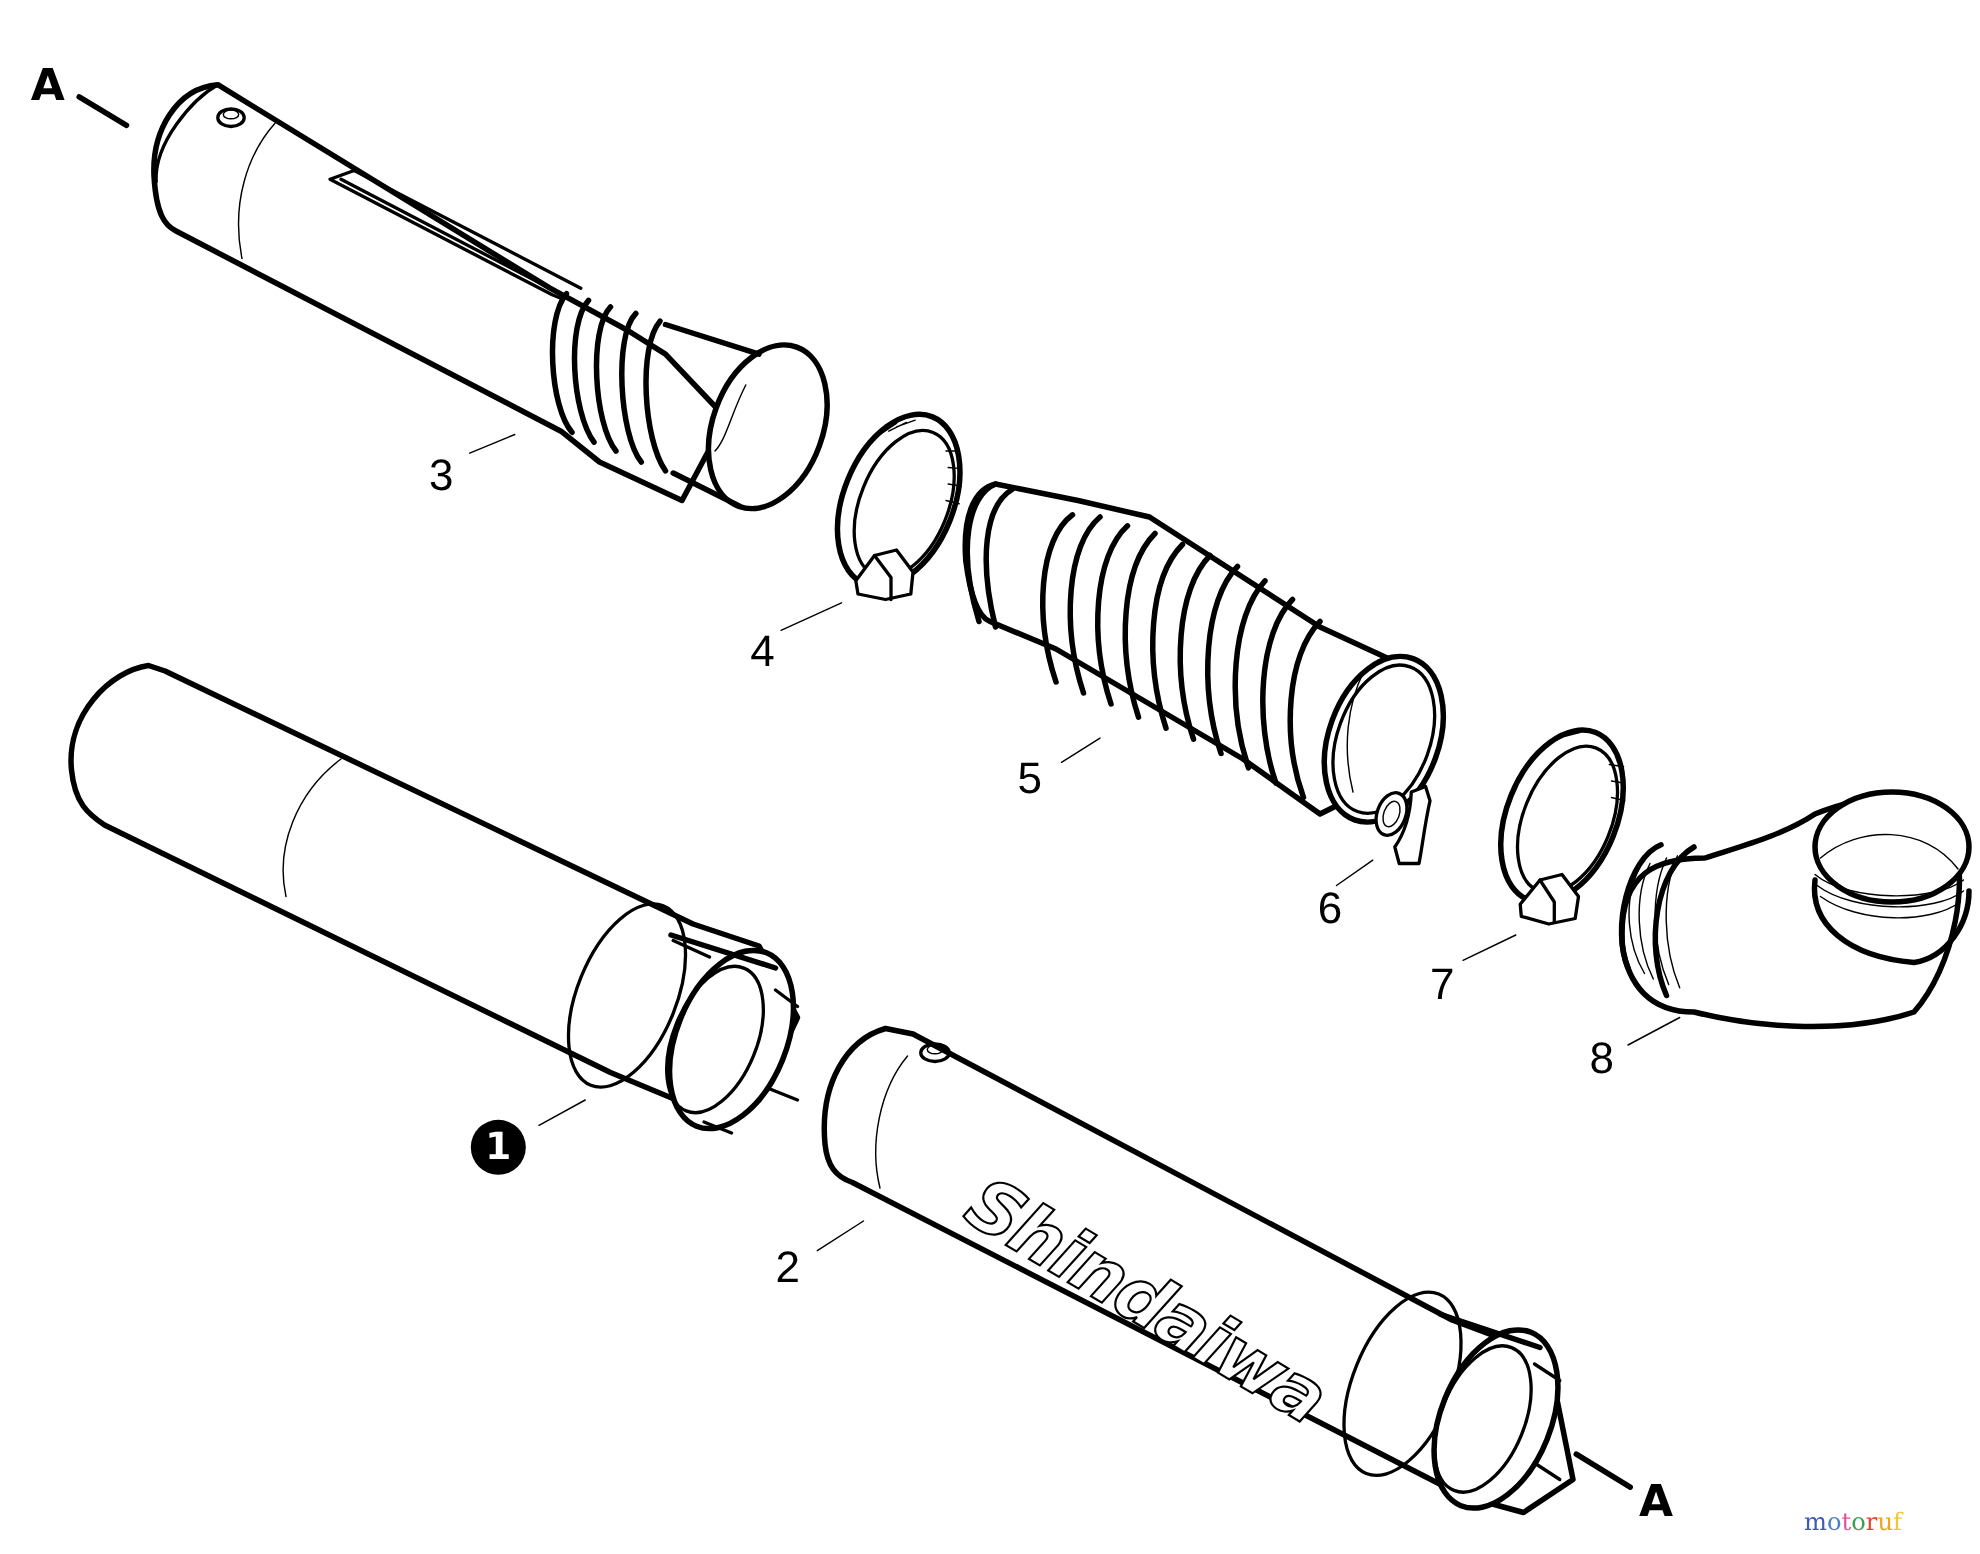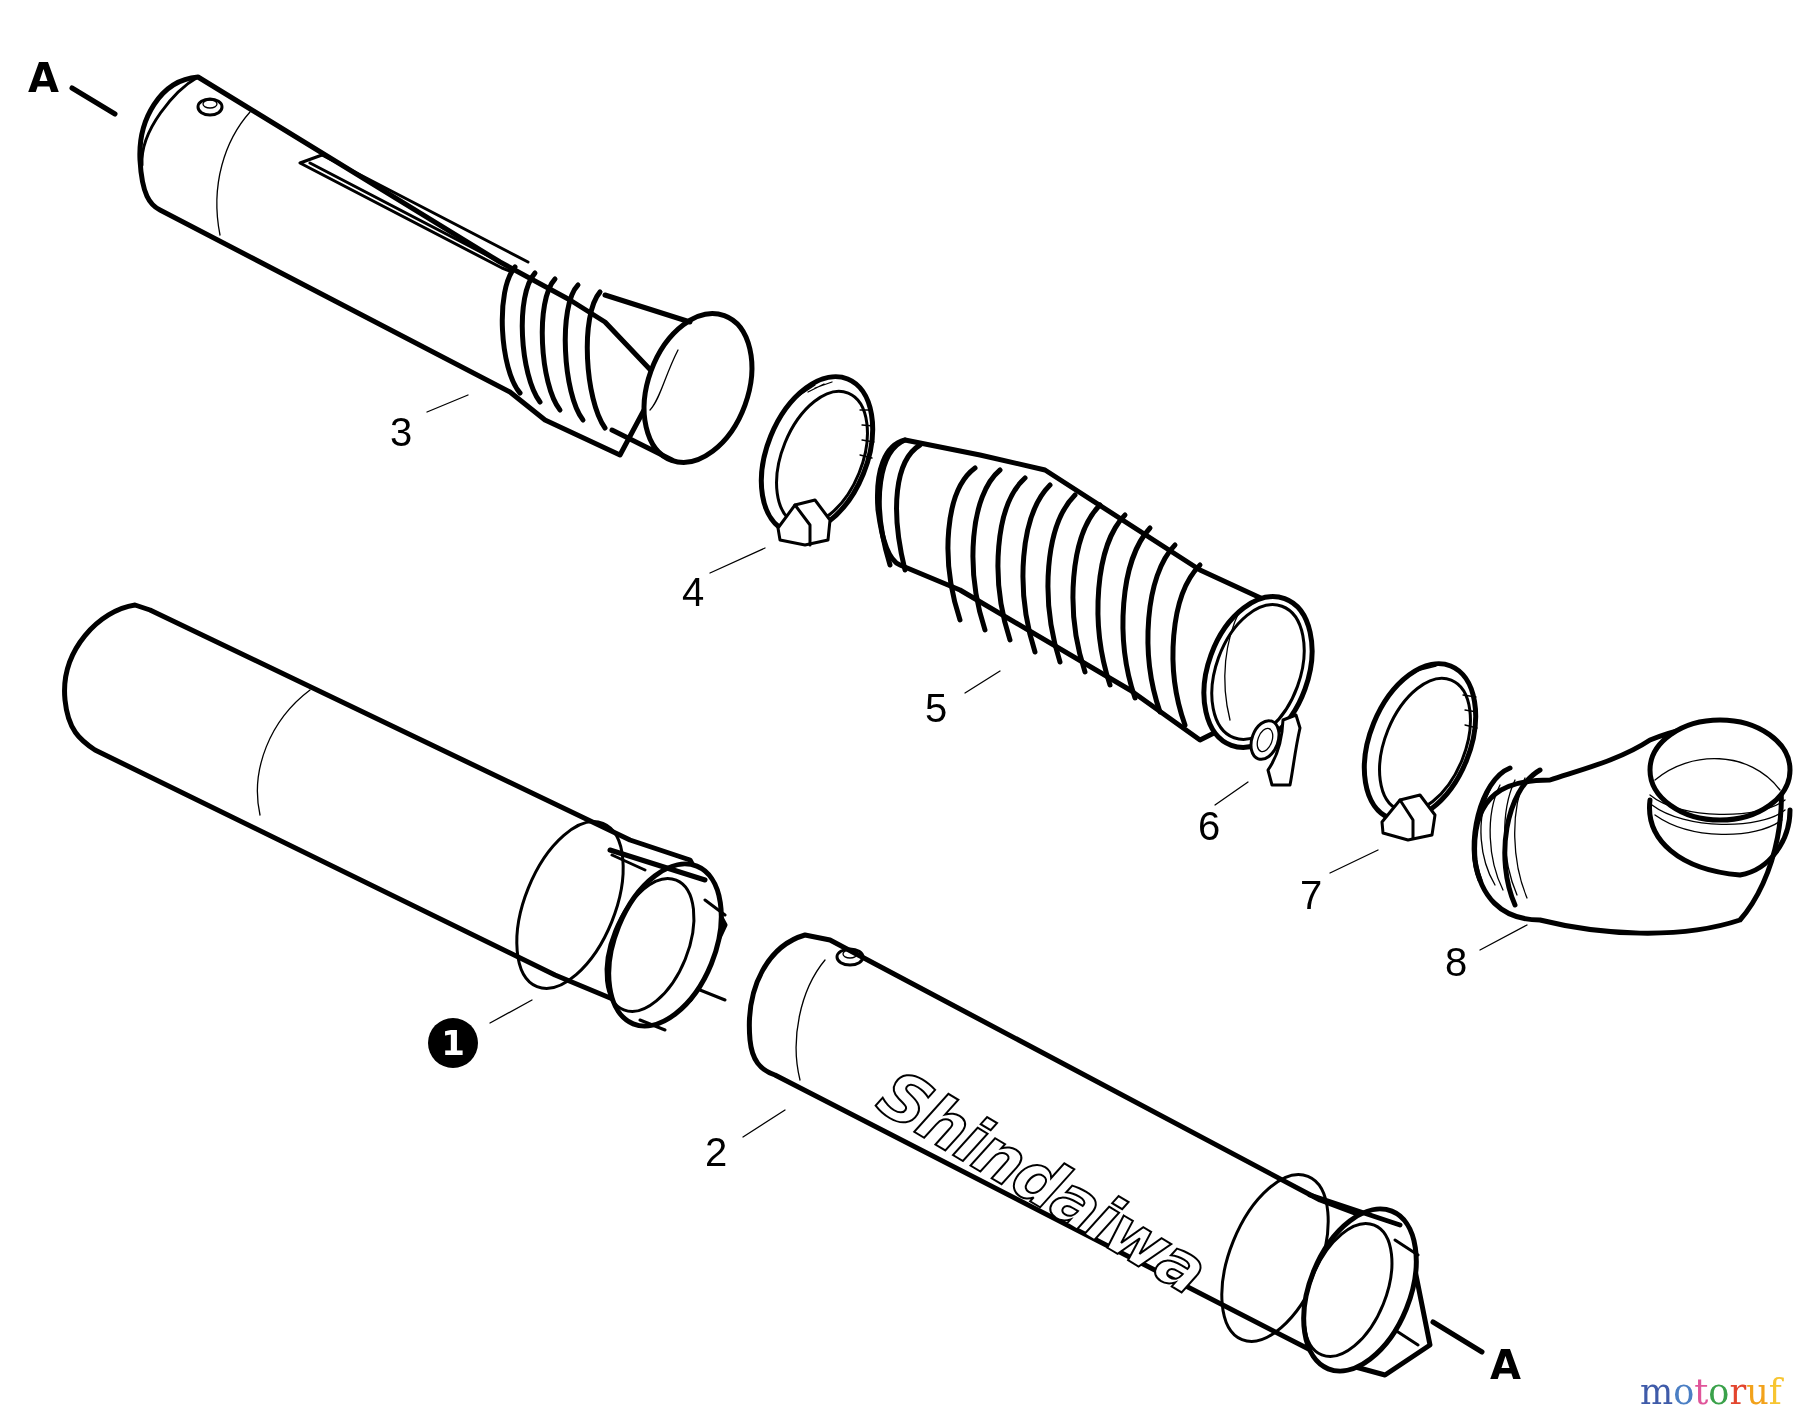--- a/index.html
+++ b/index.html
@@ -5,21 +5,21 @@
   html, body { margin:0; padding:0; background:#ffffff; }
   body { width:1800px; height:1413px; position:relative; overflow:hidden; font-family:"Liberation Sans", sans-serif; }
   svg.diagram { position:absolute; left:0; top:0; width:1800px; height:1413px; }
   .k { fill:none; stroke:#000; stroke-width:5; stroke-linecap:round; stroke-linejoin:round; }
   .m { fill:none; stroke:#000; stroke-width:3; stroke-linecap:round; stroke-linejoin:round; }
   .t { fill:none; stroke:#000; stroke-width:1.3; stroke-linecap:round; }
   .w { fill:#fff; }
   .lbl { position:absolute; font-family:"Liberation Sans", sans-serif; font-size:40px; color:#000; line-height:1; }
   .ref { position:absolute; font-family:"DejaVu Sans", sans-serif; font-weight:bold; font-size:40px; color:#000; line-height:1; }
   .badge { position:absolute; width:50px; height:50px; border-radius:50%; background:#000; color:#fff; font-family:"DejaVu Sans", sans-serif; font-weight:bold; font-size:34px; display:flex; align-items:center; justify-content:center; }
-  .wm { position:absolute; font-family:"DejaVu Serif", serif; font-size:35px; letter-spacing:0px; }
+  .wm { position:absolute; font-family:"DejaVu Serif", serif; font-size:22px; letter-spacing:0px; }
   .wm span { display:inline-block; }
   .brand { position:absolute; font-family:"DejaVu Sans", sans-serif; font-weight:bold; font-style:italic; font-size:66px; color:#fff; -webkit-text-stroke:2px #000; transform-origin:left top; letter-spacing:-2px; }
 </style>
 </head>
 <body>
 
 <svg class="diagram" viewBox="0 0 1800 1413" xmlns="http://www.w3.org/2000/svg">
 
   <line class="k" stroke-width="7" x1="72" y1="88" x2="115" y2="114"></line>
 

